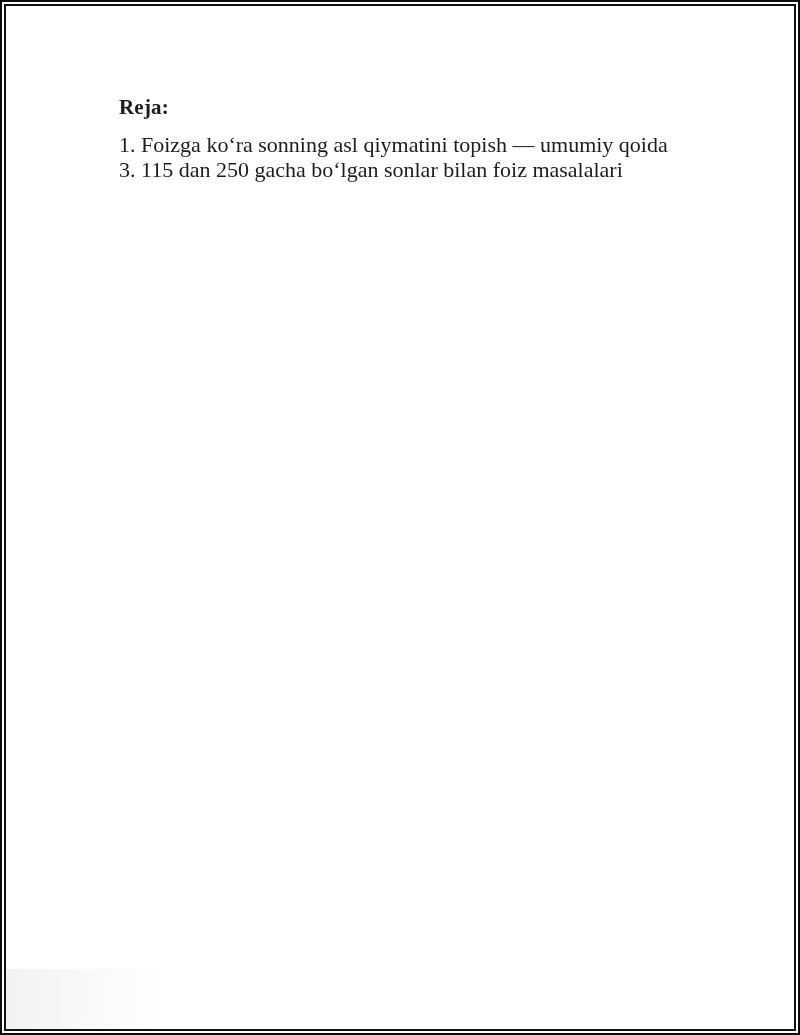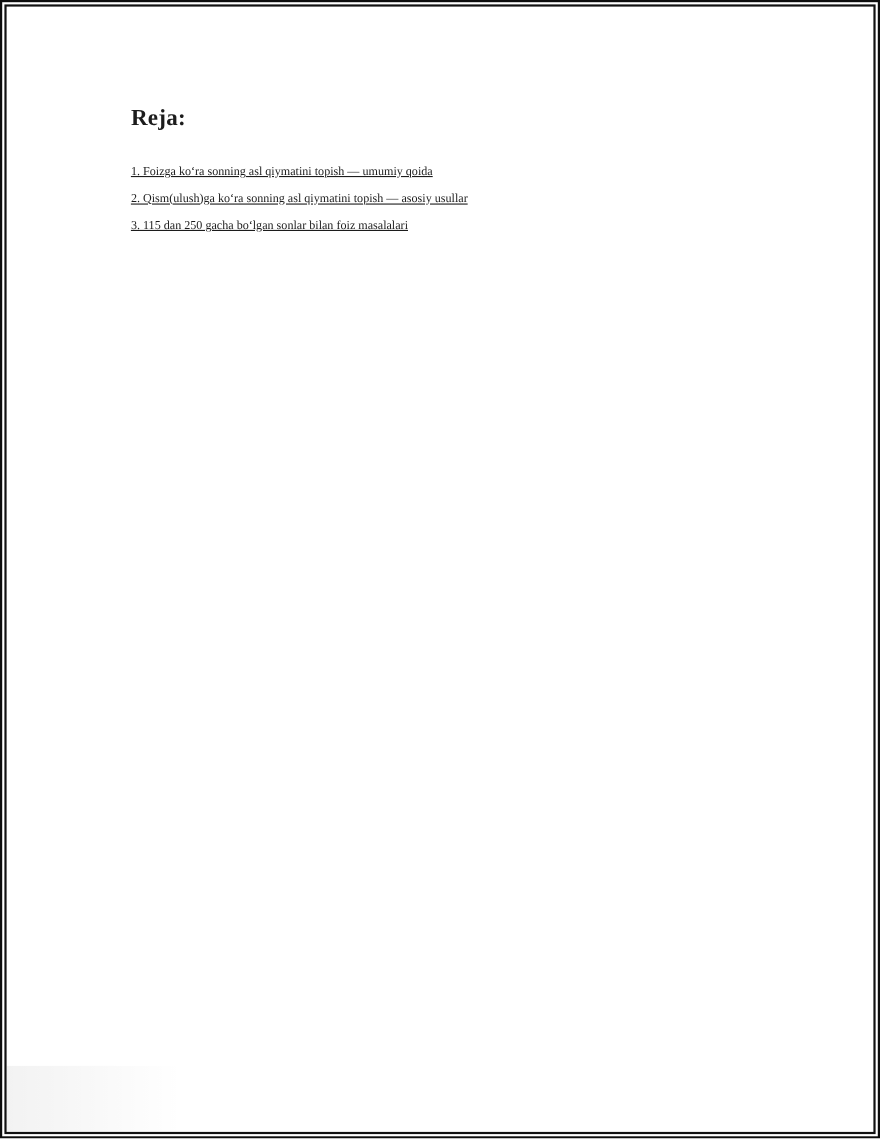--- a/index.html
+++ b/index.html
@@ -46,24 +46,23 @@
     color: #1c1c1c;
   }
   .heading {
     font-size: 21px;
     line-height: 27px;
     font-weight: bold;
     margin: 0;
     letter-spacing: 0.2px;
   }
   .plan-list {
-    margin-top: 23px;
-    font-size: 11px;
+    margin-top: 12px;
+    font-size: 22px;
     line-height: 24.6px;
-    text-decoration: underline;
   }
   .plan-item {
     white-space: nowrap;
   }
   .plan-item .num {
     display: inline;
   }
   .plan-item .txt {
     display: inline;
   }
@@ -76,24 +75,20 @@
     <div class="content">
 
       <h1 class="heading">Reja:</h1>
 
       <div class="plan-list">
         <div class="plan-item">
           <span class="num">1.</span>
           <span class="txt">Foizga ko‘ra sonning asl qiymatini topish — umumiy qoida</span>
         </div>
         <div class="plan-item">
-          <span class="num">2.</span>
-          <span class="txt">Qism(ulush)ga ko‘ra sonning asl qiymatini topish — asosiy usullar</span>
-        </div>
-        <div class="plan-item">
           <span class="num">3.</span>
           <span class="txt">115 dan 250 gacha bo‘lgan sonlar bilan foiz masalalari</span>
         </div>
       </div>
 
     </div>
     <div class="scan-shade"></div>
   </div>
 </div>
 

